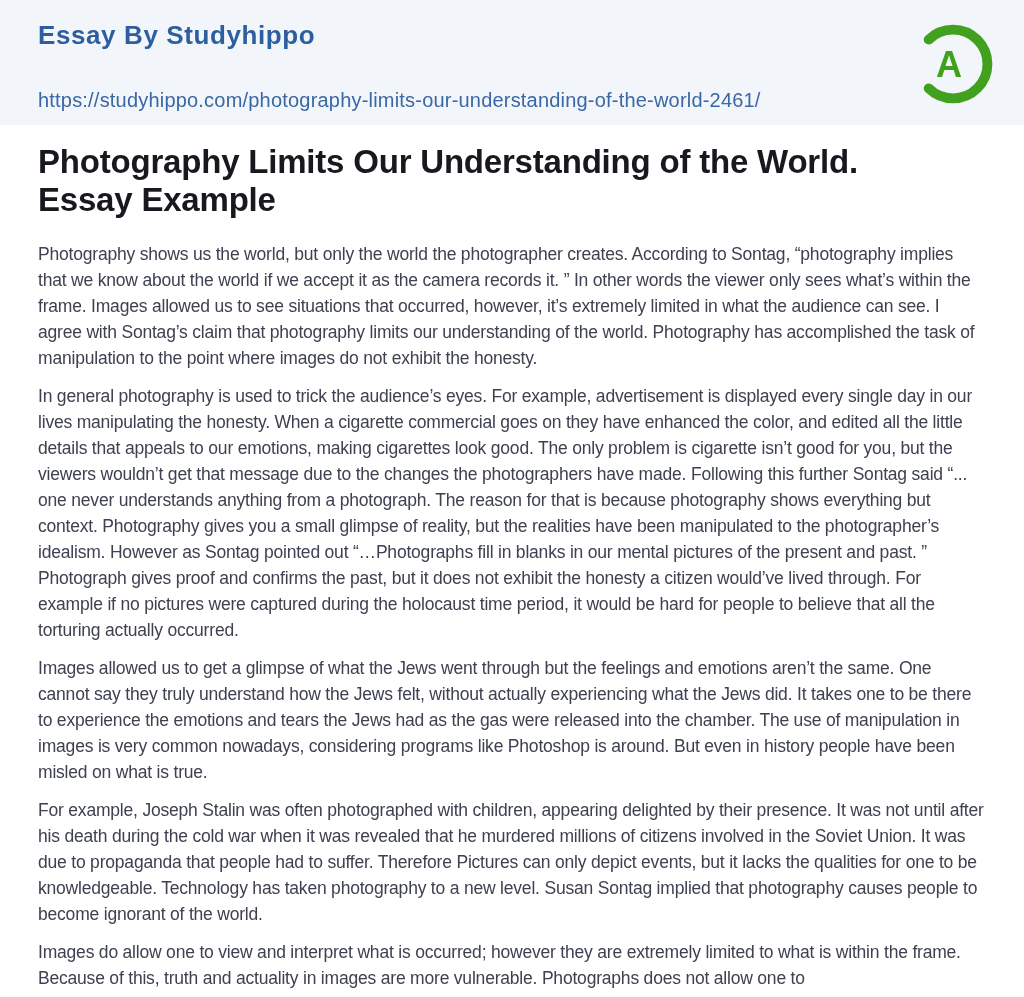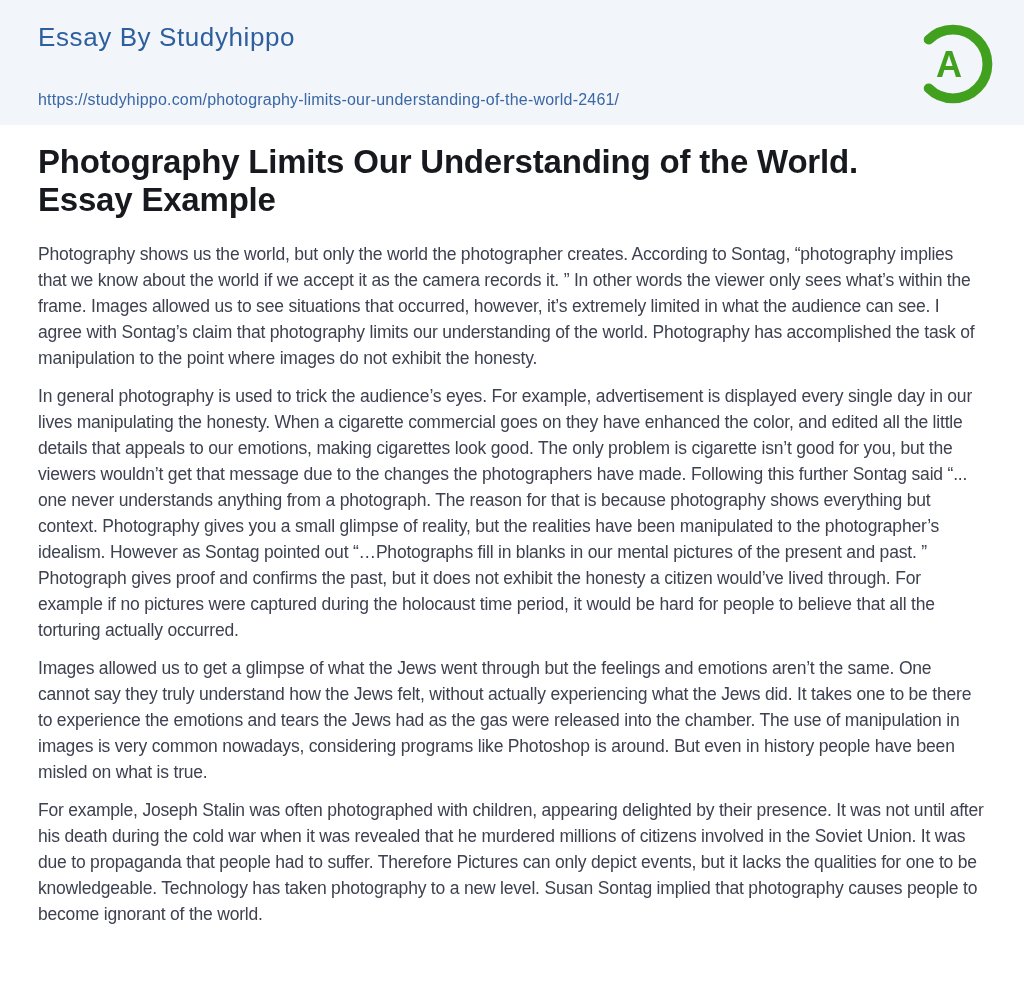--- a/index.html
+++ b/index.html
@@ -32,27 +32,27 @@
   }
   .header-text {
     display: flex;
     flex-direction: column;
     gap: 14px;
     padding-top: 6px;
   }
   .site-title {
     color: var(--brand_blue);
     font-size: 26px;
-    font-weight: normal;
+    font-weight: bold;
     letter-spacing: 0.6px;
     line-height: 1;
   }
   .essay-url {
     color: var(--url_blue);
-    font-size: 16px;
+    font-size: 20px;
     letter-spacing: 0.2px;
     text-decoration: none;
     line-height: 1;
     margin-top: 28px;
   }
   .logo {
     width: 82px;
     height: 82px;
     flex: 0 0 auto;
     margin-top: 2px;
@@ -106,13 +106,14 @@
     </svg>
   </div>
 </header>
 
 <main class="content">
   <h1 class="essay-title">Photography Limits Our Understanding of the World. Essay Example</h1>
   <p class="para">Photography shows us the world, but only the world the photographer creates. According to Sontag, “photography implies that we know about the world if we accept it as the camera records it. ” In other words the viewer only sees what’s within the frame. Images allowed us to see situations that occurred, however, it’s extremely limited in what the audience can see. I agree with Sontag’s claim that photography limits our understanding of the world. Photography has accomplished the task of manipulation to the point where images do not exhibit the honesty.</p>
   <p class="para">In general photography is used to trick the audience’s eyes. For example, advertisement is displayed every single day in our lives manipulating the honesty. When a cigarette commercial goes on they have enhanced the color, and edited all the little details that appeals to our emotions, making cigarettes look good. The only problem is cigarette isn’t good for you, but the viewers wouldn’t get that message due to the changes the photographers have made. Following this further Sontag said “... one never understands anything from a photograph. The reason for that is because photography shows everything but context. Photography gives you a small glimpse of reality, but the realities have been manipulated to the photographer’s idealism. However as Sontag pointed out “…Photographs fill in blanks in our mental pictures of the present and past. ” Photograph gives proof and confirms the past, but it does not exhibit the honesty a citizen would’ve lived through. For example if no pictures were captured during the holocaust time period, it would be hard for people to believe that all the torturing actually occurred.</p>
   <p class="para">Images allowed us to get a glimpse of what the Jews went through but the feelings and emotions aren’t the same. One cannot say they truly understand how the Jews felt, without actually experiencing what the Jews did. It takes one to be there to experience the emotions and tears the Jews had as the gas were released into the chamber. The use of manipulation in images is very common nowadays, considering programs like Photoshop is around. But even in history people have been misled on what is true.</p>
   <p class="para">For example, Joseph Stalin was often photographed with children, appearing delighted by their presence. It was not until after his death during the cold war when it was revealed that he murdered millions of citizens involved in the Soviet Union. It was due to propaganda that people had to suffer. Therefore Pictures can only depict events, but it lacks the qualities for one to be knowledgeable. Technology has taken photography to a new level. Susan Sontag implied that photography causes people to become ignorant of the world.</p>
+  <p class="para">Images do allow one to view and interpret what is occurred; however they are extremely limited to what is within the frame. Because of this, truth and actuality in images are more vulnerable. Photographs does not allow one to</p>
 </main>
 
 </body></html>

